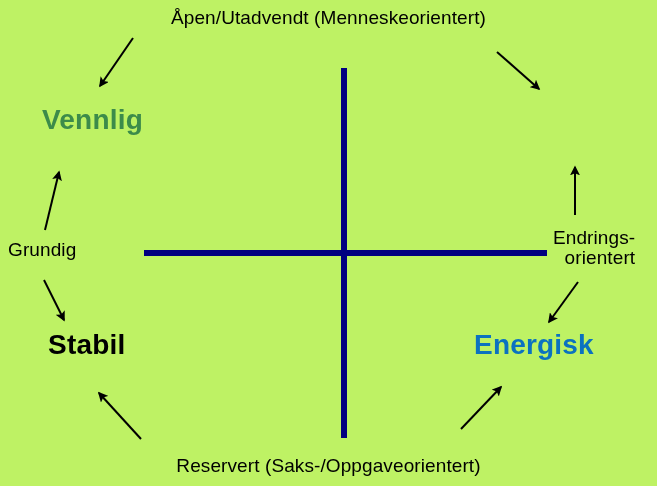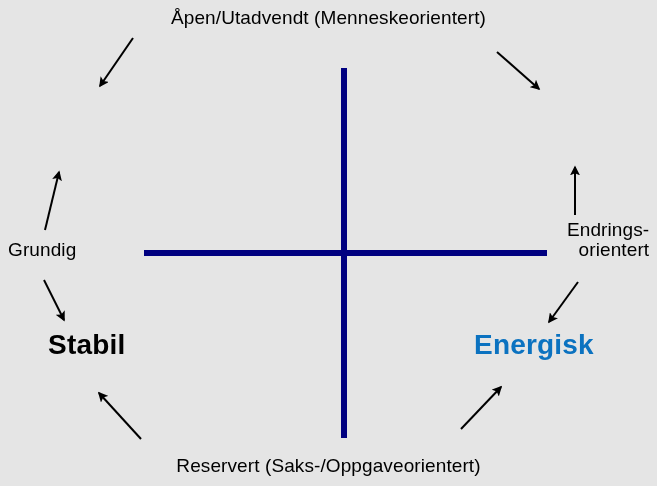--- a/index.html
+++ b/index.html
@@ -38,32 +38,32 @@
   }
   
   .quad {
     font-size: 28px;
     font-weight: bold;
     letter-spacing: 0.2px;
   }
   #label-top    { left: 50%; transform: translateX(-50%); top: 8px; text-align: center; }
   #label-bottom { left: 50%; transform: translateX(-50%); top: 456px; text-align: center; }
   #label-left   { left: 8px;  top: 240px; }
-  #label-right  { left: 553px; top: 220px; text-align: right; margin-left: 14px; }
+  #label-right  { left: 553px; top: 228px; text-align: right; }
   #label-right .line2 { display: block; text-align: right; }
 
   #label-vennlig      { left: 42px;  top: 105px; }
   #label-entusiastisk { left: 474px; top: 105px; }
   #label-grundig      { left: 48px;  top: 330px; }
   #label-energisk     { left: 474px; top: 330px; }
 </style>
 </head>
 <body style="background: rgb(255, 255, 255);">
 
-<div id="diagram-root" style="background: #e5e5e5;">
+<div id="diagram-root" style="background: #bef264;">
 
   <svg class="axis-svg" viewBox="0 0 657 486">
     <line x1="344" y1="68" x2="344" y2="438" stroke="#000080" stroke-width="6"></line>
     <line x1="144" y1="253" x2="547" y2="253" stroke="#000080" stroke-width="6"></line>
   </svg>
 
   <svg class="arrows-svg" viewBox="0 0 657 486">
     <defs>
       <marker id="arrowhead" markerWidth="5" markerHeight="5" refX="4.2" refY="2.5" orient="auto" markerUnits="strokeWidth">
         <path d="M0,0 L5,2.5 L0,5 L1.1,2.5 Z" fill="#000000"></path>
@@ -80,19 +80,20 @@
   </svg>
 
   <div class="lbl pole" id="label-top">Åpen/Utadvendt (Menneskeorientert)</div>
 
   <div class="lbl pole" id="label-bottom">Reservert (Saks-/Oppgaveorientert)</div>
 
   <div class="lbl pole" id="label-left">Grundig</div>
 
   <div class="lbl pole" id="label-right"><span class="line1">Endrings-</span><span class="line2">orientert</span></div>
 
+  <div class="lbl quad" id="label-vennlig" style="color: rgb(60, 139, 74);">Vennlig</div>
 
 
   <div class="lbl quad" id="label-grundig" style="color: rgb(0, 0, 0);">Stabil</div>
 
   <div class="lbl quad" id="label-energisk" style="color: rgb(11, 114, 192);">Energisk</div>
 
 </div>
 
 </body></html>

